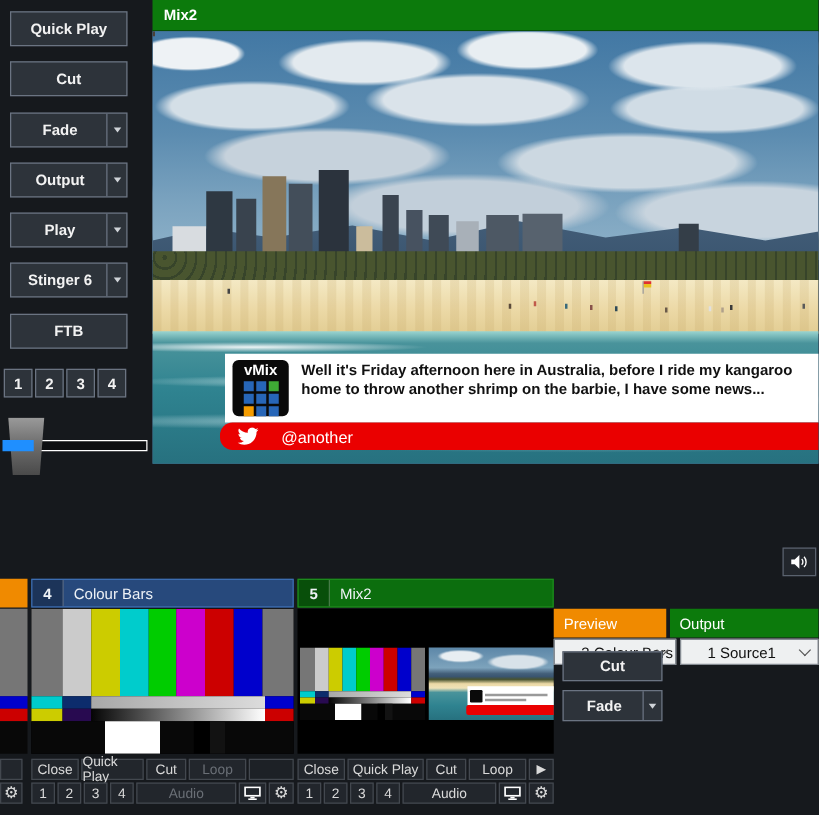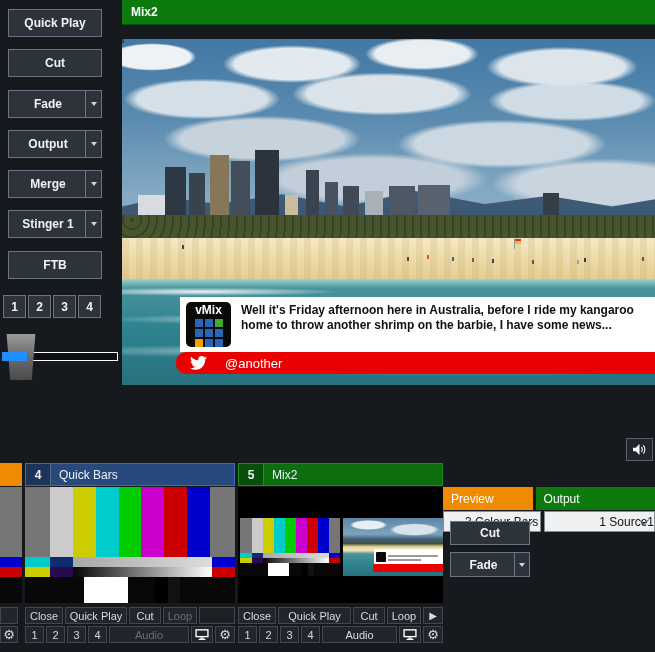--- a/index.html
+++ b/index.html
@@ -25,21 +25,21 @@
                background:linear-gradient(180deg,#9a9a9a 0%,#6f6f6f 45%,#4a4a4a 100%);
                clip-path:polygon(2% 0,98% 0,86% 100%,14% 100%);}
   .tbar-track{position:absolute;left:26px;top:352px;width:92px;height:9px;box-sizing:border-box;
               background:#0d0f12;border:1px solid #ffffff;}
   .tbar-pos{position:absolute;left:2px;top:352px;width:25px;height:9px;background:#1f8fff;}
 
   
   .program{position:absolute;left:122px;top:0;width:533px;height:371px;}
   .program-title{height:25px;background:#0c7a0c;color:#fff;font-weight:bold;font-size:12px;
                  line-height:25px;padding-left:9px;border-bottom:1px solid #084f08;box-sizing:border-box;}
-  .photo{position:absolute;top:39px;left:0;width:533px;height:346px;overflow:hidden;background:#4a7aa0;}
+  .photo{position:absolute;top:25px;left:0;width:533px;height:346px;overflow:hidden;background:#4a7aa0;}
   .sky{position:absolute;top:0;left:0;right:0;height:53%;
     background:
       radial-gradient(ellipse 70px 22px at 30px 18px,#eef2f5 55%,transparent 63%),
       radial-gradient(ellipse 110px 30px at 170px 25px,#e3eaef 52%,transparent 63%),
       radial-gradient(ellipse 90px 26px at 300px 15px,#e8eef2 52%,transparent 63%),
       radial-gradient(ellipse 120px 32px at 440px 28px,#dce5ec 52%,transparent 63%),
       radial-gradient(ellipse 130px 34px at 80px 60px,#d4dfe7 50%,transparent 60%),
       radial-gradient(ellipse 150px 36px at 260px 55px,#dae3ea 50%,transparent 60%),
       radial-gradient(ellipse 140px 34px at 450px 62px,#d0dce5 50%,transparent 60%),
       radial-gradient(ellipse 170px 40px at 140px 100px,#c6d2dc 48%,transparent 58%),
@@ -103,21 +103,21 @@
   .in-header .in-name{padding-left:8px;}
   .hdr-blue{background:#27497c;border:1px solid #3d6db0;}
   .hdr-green{background:#0c6e0e;border:1px solid #1d8a1d;}
   .hdr-orange{background:#f08a00;}
   .in-thumb{height:116px;flex:none;position:relative;overflow:hidden;background:#000;margin-top:1px;}
   .ctl-row{height:17px;flex:none;display:flex;gap:2px;margin-top:2px;}
   .ctl-row.first{margin-top:4px;}
   .cell{background:#22262c;border:1px solid #43484f;color:#dadada;font-size:11px;
         display:flex;align-items:center;justify-content:center;box-sizing:border-box;}
   .cell.disabled{color:#6a6f76;}
-  .w-close{width:38px;} .w-qp{flex:1;} .w-cut{width:32px;} .w-loop{width:34px;}
+  .w-close{width:38px;} .w-qp{flex:1;} .w-cut{width:32px;} .w-loop{width:46px;}
   .w-empty{width:36px;background:#1d2126;} .w-num{width:19px;} .w-audio{flex:1;}
   .w-icon{width:22px;} .w-gear{width:20px;} .w-play{width:20px;}
   .icon-glyph{font-family:"DejaVu Sans","Liberation Sans",sans-serif;font-size:13px;line-height:1;}
   .play-glyph{font-family:"DejaVu Sans","Liberation Sans",sans-serif;font-size:10px;line-height:1;}
 
   
   .cbars{display:flex;flex-direction:column;width:100%;height:100%;}
   .cb-row{display:flex;}
   .cb-top{flex:60.7 0 0;} .cb-m{flex:8.6 0 0;} .cb-bot{flex:22.1 0 0;background:#080808;}
   .cb{flex:11 0 0;} .cb.edge{flex:12 0 0;}
@@ -155,21 +155,21 @@
 
   
   .mixpanel{position:absolute;left:443px;top:1px;width:212px;}
   .mp-headers{display:flex;gap:3px;height:23px;margin-top:24px;}
   .mp-h{display:flex;align-items:center;padding-left:8px;color:#fff;font-size:12px;box-sizing:border-box;}
   .mp-h.prev{width:98px;background:#f08a00;}
   .mp-h.out{width:131px;background:#0c7a0c;}
   .mp-dds{display:flex;gap:3px;height:21px;margin-top:1px;}
   .dd-select{background:#eef0f1;border:1px solid #858b92;color:#111;font-size:12px;
              display:flex;align-items:center;padding-left:21px;box-sizing:border-box;position:relative;}
-  .dd-select.prev{width:98px;} .dd-select.out{width:111px;justify-content:flex-end;}
+  .dd-select.prev{width:98px;} .dd-select.out{width:111px;}
   .chev{position:absolute;right:8px;top:6px;width:6px;height:6px;border-right:1.4px solid #555;
         border-bottom:1.4px solid #555;transform:rotate(45deg) translateY(-2px);}
   .mp-btn{position:absolute;left:7px;width:80px;height:24px;box-sizing:border-box;
           background:#2d333a;border:1px solid #6b7482;color:#f2f2f2;font-weight:bold;font-size:12px;
           display:flex;align-items:center;justify-content:center;}
   .mp-btn.cut{top:58px;} .mp-btn.fade{top:89px;height:25px;}
   .mp-btn .dd{position:absolute;right:0;top:0;bottom:0;width:14px;border-left:1px solid #6b7482;
               display:flex;align-items:center;justify-content:center;}
   .mp-btn.fade .lbl{margin-right:13px;}
 </style>
@@ -191,27 +191,27 @@
           <span class="tri-down"></span>
         </span>
     </div>
     <div class="tbtn hasdd" style="top:130px">
       <span class="lbl">Output</span>
       <span class="dd">
           <span class="tri-down"></span>
         </span>
     </div>
     <div class="tbtn hasdd" style="top:170px">
-      <span class="lbl">Merge</span>
+      <span class="lbl">Play</span>
       <span class="dd">
           <span class="tri-down"></span>
         </span>
     </div>
     <div class="tbtn hasdd" style="top:210px">
-      <span class="lbl">Stinger 1</span>
+      <span class="lbl">Stinger 6</span>
       <span class="dd">
           <span class="tri-down"></span>
         </span>
     </div>
     <div class="tbtn" style="top:251px">
       <span class="lbl">FTB</span>
     </div>
 
     <div class="ovl-btn" style="left:3px">
         <span>1</span>
@@ -313,21 +313,21 @@
       <div class="ctl-row">
         <div class="cell w-gear" style="width:18px">
           <span class="icon-glyph">⚙</span>
         </div>
       </div>
     </div>
 
     <div class="in-col" style="left:25px;width:210px">
       <div class="in-header hdr-blue">
         <span class="in-num">4</span>
-        <span class="in-name">Quick Bars</span>
+        <span class="in-name">Colour Bars</span>
       </div>
       <div class="in-thumb">
         <div class="cbars">
           <div class="cb-row cb-top">
             <span class="cb edge c-gry"></span>
               <span class="cb c-lgr"></span>
               <span class="cb c-yel"></span>
             <span class="cb c-cyn"></span>
               <span class="cb c-grn"></span>
               <span class="cb c-mag"></span>

